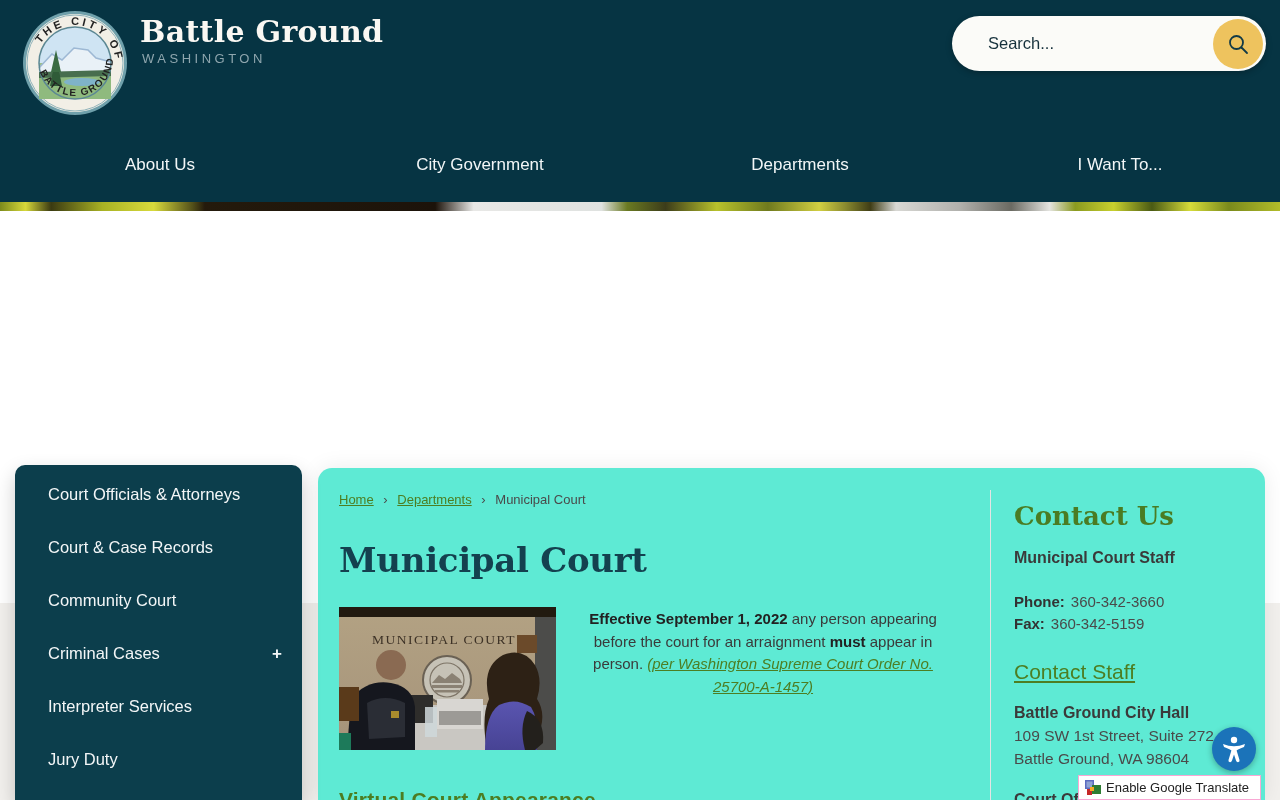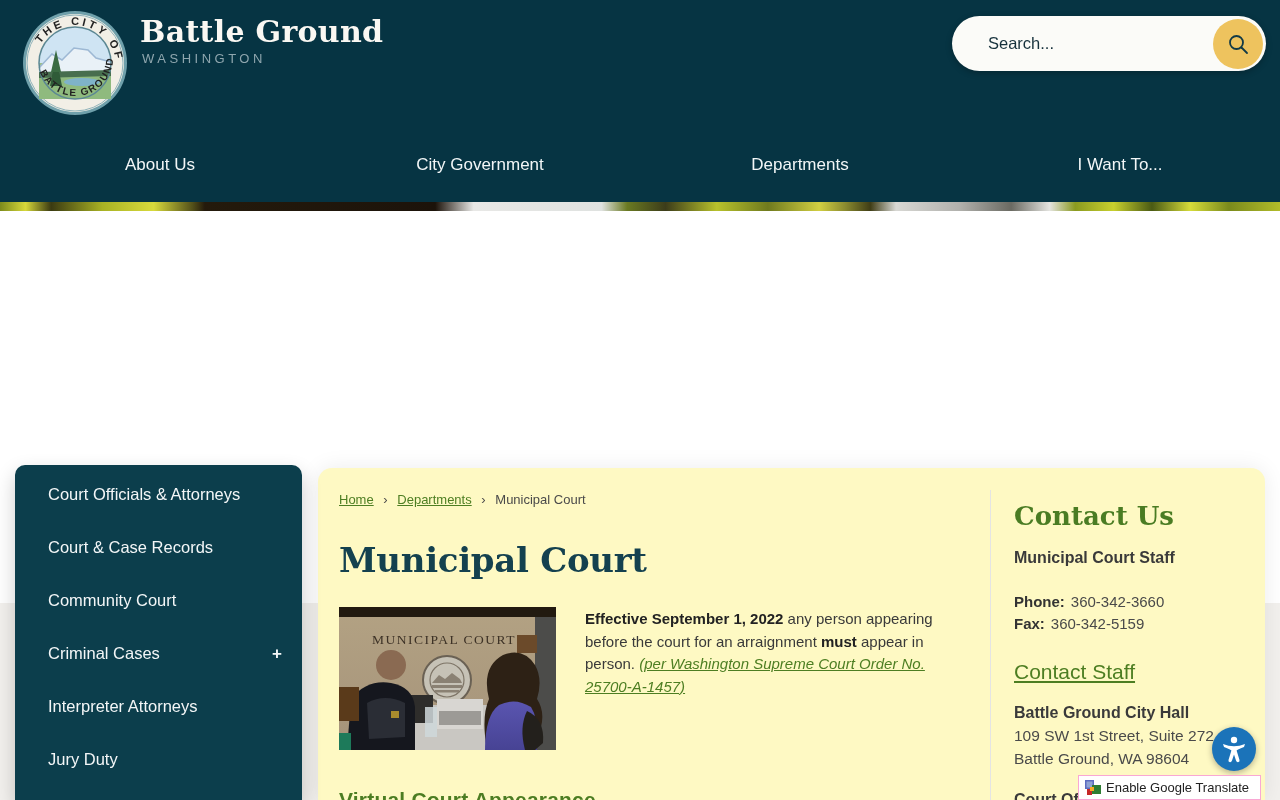--- a/index.html
+++ b/index.html
@@ -39,22 +39,22 @@
     background:#f2f0ed; z-index:0; }
 
   
   .side-nav { position:absolute; top:465px; left:15px; width:287px; height:335px; background:#0c3e4c;
     border-radius:10px 10px 0 0; box-shadow:0 8px 20px rgba(0,0,0,.20); z-index:2; padding-top:3px; }
   .side-item { position:relative; padding:14px 40px 14px 33px; color:#f3f6f7; font-size:16.5px;
     line-height:25px; font-weight:500; cursor:pointer; }
   .side-expand { position:absolute; right:20px; top:14px; font-size:17px; font-weight:bold; cursor:pointer; }
 
   
-  .main-card { position:absolute; top:468px; left:318px; width:947px; height:332px; background:#fef9c3;
-    border-radius:14px 14px 0 0; box-shadow:0 0 22px rgba(0,0,0,.08); z-index:1; }
+  .main-card { position:absolute; top:468px; left:318px; width:947px; height:332px; background:#5eead4;
+    border-radius:14px 14px 0 0; box-shadow:0 0 22px rgba(0,0,0,.08); z-index:1;text-align:center; }
   .breadcrumb { position:absolute; top:24px; left:21px; font-size:13px; color:#4a4a4a; }
   .crumb-link { color:#4d7e22; text-decoration:underline; cursor:pointer; }
   .crumb-sep { margin:0 6px; color:#4a4a4a; }
   .page-title { position:absolute; top:72px; left:21px; font-family:"DejaVu Serif", serif;
     font-weight:bold; font-size:34px; color:#14414f; letter-spacing:-.3px; }
 
   .photo { position:absolute; top:139px; left:21px; width:217px; height:143px; overflow:hidden; }
 
   .intro { position:absolute; top:140px; left:267px; width:356px; font-size:15px;
     line-height:22.5px; color:#3a3a3a; }
@@ -156,21 +156,21 @@
     <span>Court &amp; Case Records</span>
   </div>
   <div class="side-item">
     <span>Community Court</span>
   </div>
   <div class="side-item">
     <span>Criminal Cases</span>
     <span class="side-expand">+</span>
   </div>
   <div class="side-item">
-    <span>Interpreter Attorneys</span>
+    <span>Interpreter Services</span>
   </div>
   <div class="side-item">
     <span>Jury Duty</span>
   </div>
 </div>
 
 <div class="main-card">
 
   <div class="breadcrumb">
     <span class="crumb-link">Home</span>

